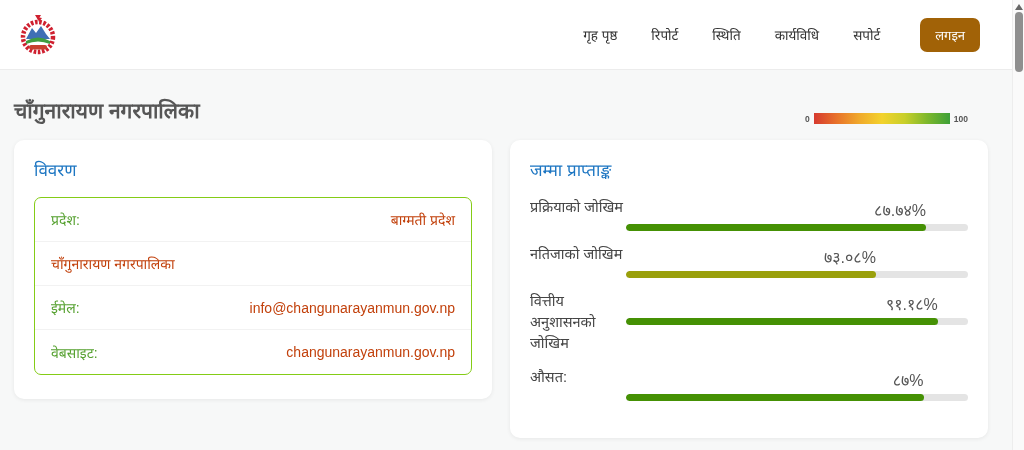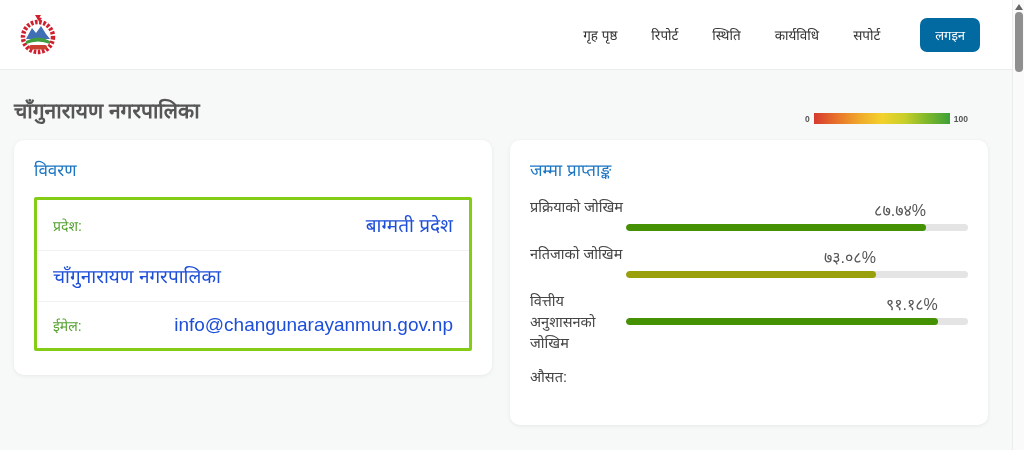--- a/index.html
+++ b/index.html
@@ -14,21 +14,21 @@
     height:70px; background:#fff; border-bottom:1px solid #ececec;
     display:flex; align-items:center; padding:0 44px 0 18px;
   }
   .brand { display:flex; align-items:center; gap:12px; }
   .brand-text { display:flex; flex-direction:column; gap:3px; }
   .brand-np { color:#2a6fba; font-size:13px; font-weight:bold; }
   .brand-en { color:#e23c33; font-size:12px; font-weight:bold; letter-spacing:.3px; }
   .nav { margin-left:auto; display:flex; align-items:center; gap:34px; }
   .nav-item { font-size:13.5px; color:#333; cursor:pointer; white-space:nowrap; }
   .login-btn {
-    background:#0369a1; color:#fff; font-size:13px; border:none; cursor:pointer;
+    background:#a16207; color:#fff; font-size:13px; border:none; cursor:pointer;
     padding:8px 15px; border-radius:7px; margin-left:6px;
   }
 
   
   .scrollbar {
     position:absolute; top:0; right:0; width:12px; height:450px;
     background:#fafafa; border-left:1px solid #ededed; z-index:50;
   }
   .scroll-arrow {
     width:0; height:0; margin:4px auto 2px auto;
@@ -52,28 +52,28 @@
 
   
   .cards { display:flex; gap:18px; padding:6px 36px 0 14px; align-items:flex-start; }
   .card {
     background:#fff; border-radius:10px; width:478px;
     box-shadow:0 1px 4px rgba(0,0,0,.07); padding:18px 20px 24px 20px;
   }
   .card-title { color:#1d76c2; font-size:17px; font-weight:normal; margin-bottom:16px; }
 
   
-  .dtable { border:3px solid #84cc16; border-radius:2px; overflow:hidden; }
+  .dtable { border:1px solid #84cc16; border-radius:7px; overflow:hidden; }
   .drow {
     display:flex; justify-content:space-between; align-items:center;
     padding:12px 16px; border-bottom:1px solid #f2f2f2; min-height:44px;
   }
   .drow:last-child { border-bottom:none; }
   .dlabel { color:#56a130; font-size:14px; }
-  .dvalue { color:#1d4ed8; font-size:19px; text-align:right; }
+  .dvalue { color:#c2410c; font-size:14px; text-align:right; }
 
   
   .score-card { min-height:270px; }
   .srow { display:flex; margin-bottom:13px; }
   .slabel { width:96px; flex:0 0 96px; font-size:14.5px; color:#444; line-height:1.45; }
   .bar-col { flex:1; margin-top:2px; }
   .bar-value { font-size:16px; color:#555; text-align:right; margin-bottom:3px; min-height:12px; }
   .bar-track { height:7px; background:#e4e4e4; border-radius:4px; overflow:hidden; }
   .bar-fill { height:100%; border-radius:4px; background:#459104; }
 
@@ -128,20 +128,24 @@
         <span class="dlabel">प्रदेश:</span>
         <span class="dvalue">बाग्मती प्रदेश</span>
       </div>
       <div class="drow">
         <span class="dvalue">चाँगुनारायण नगरपालिका</span>
       </div>
       <div class="drow">
         <span class="dlabel">ईमेल:</span>
         <span class="dvalue">info@changunarayanmun.gov.np</span>
       </div>
+      <div class="drow">
+        <span class="dlabel">वेबसाइट:</span>
+        <span class="dvalue">changunarayanmun.gov.np</span>
+      </div>
     </div>
   </div>
 
   <div class="card score-card">
     <div class="card-title">जम्मा प्राप्ताङ्क</div>
 
     <div class="srow">
       <span class="slabel">प्रक्रियाको जोखिम</span>
       <div class="bar-col">
         <div class="bar-value" style="width: 87.74%;">८७.७४%</div>
@@ -166,16 +170,22 @@
       <div class="bar-col">
         <div class="bar-value" style="width: 91.18%;">९१.१८%</div>
         <div class="bar-track">
           <div class="bar-fill" style="width: 91.18%; background: rgb(69, 145, 4);"></div>
         </div>
       </div>
     </div>
 
     <div class="srow">
       <span class="slabel">औसत:</span>
+      <div class="bar-col">
+        <div class="bar-value" style="width: 87%;">८७%</div>
+        <div class="bar-track">
+          <div class="bar-fill" style="width: 87%; background: rgb(69, 145, 4);"></div>
+        </div>
+      </div>
     </div>
 
   </div>
 </div>
 
 </body></html>

